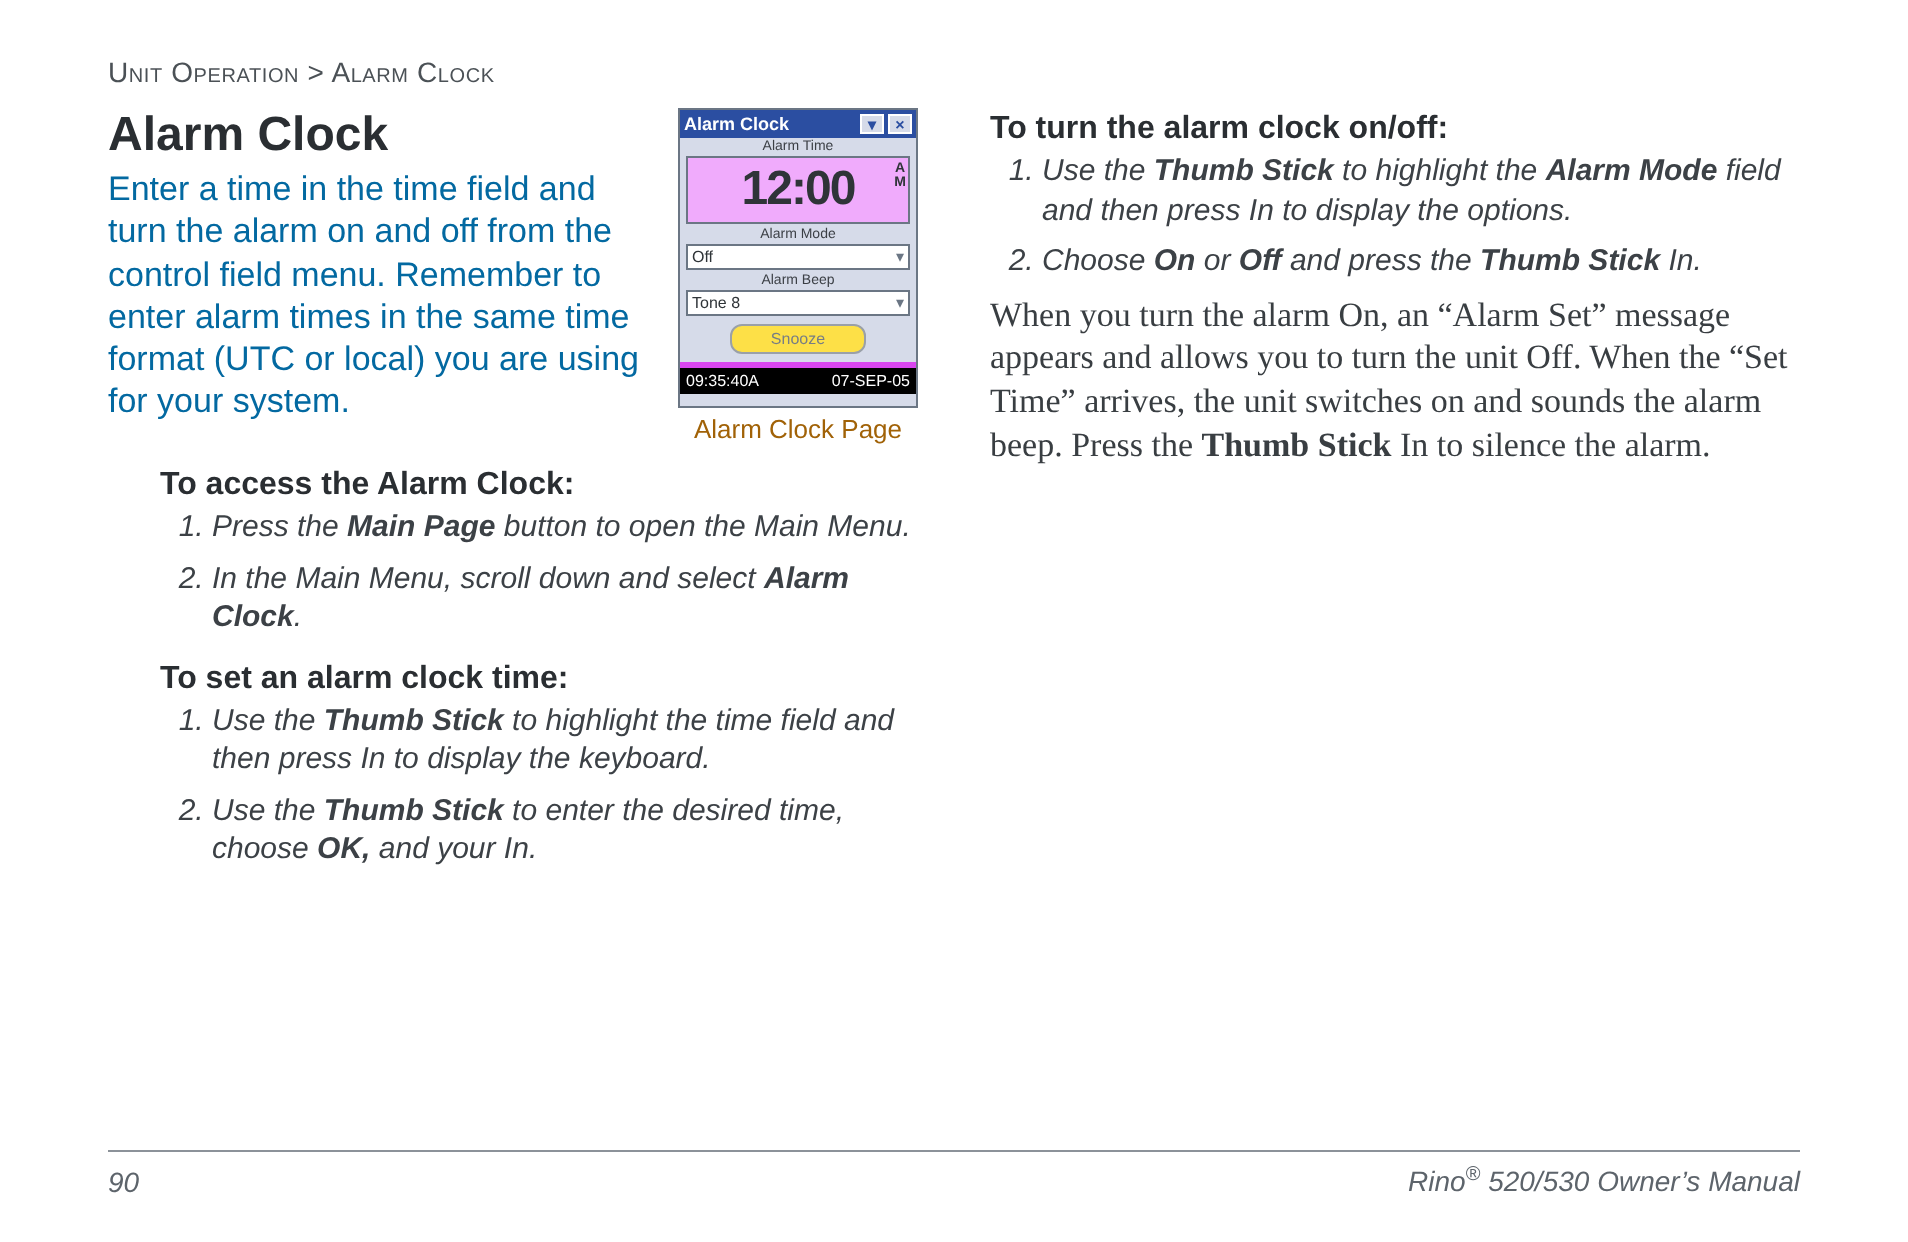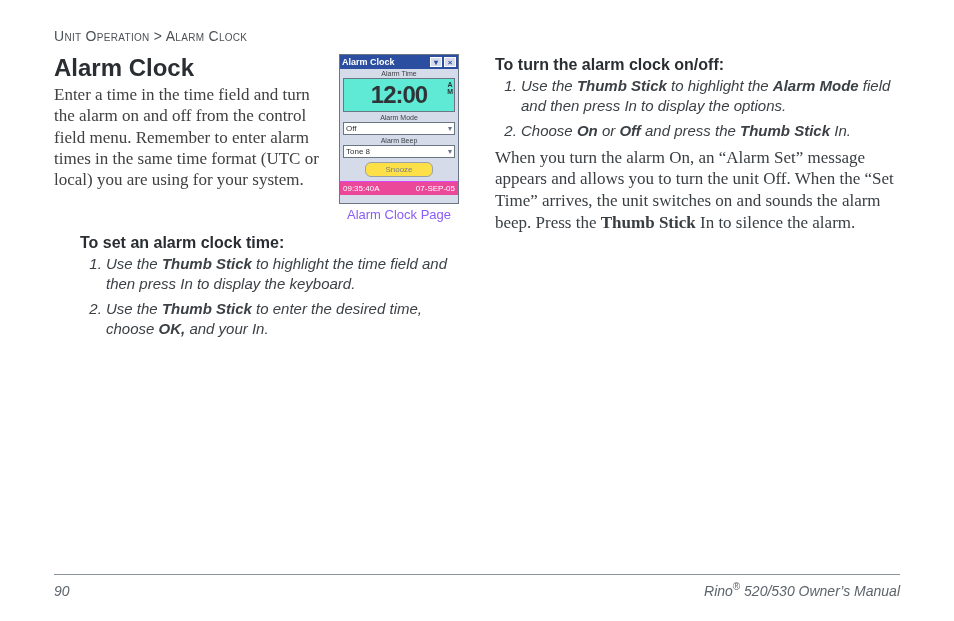--- a/index.html
+++ b/index.html
@@ -45,34 +45,34 @@
   .lead-text {
     flex: 1;
   }
   h1.title {
     font-size: 24px;
     font-weight: bold;
     margin: 0 0 2px 0;
     color: #2a2e32;
   }
   .intro {
-    font-family: Liberation Serif, serif;
+    font-family: Liberation Sans, sans-serif;
     font-size: 17px;
     line-height: 1.25;
     margin: 0;
-    color: #404040;
+    color: #0369a1;
   }
   .figure {
     width: 120px;
     text-align: center;
   }
   .fig-caption {
     font-size: 13px;
     margin-top: 3px;
-    color: #8b5cf6;
+    color: #a16207;
   }
 
   
   .device {
     width: 120px;
     height: 150px;
     background:#d6dbe9;
     border:1px solid #6b7684;
     box-sizing: border-box;
     font-family: Arial, sans-serif;
@@ -97,21 +97,21 @@
     display:flex;align-items:center;justify-content:center;
     font-size:8px;color:#2b4ea1;
   }
   .device .label {
     padding:1px 3px 0 3px;
     font-size:7px;
     color:#3b3f45;
   }
   .device .timebox {
     margin:1px 3px;
-    background:#5eead4;
+    background:#f0abfc;
     border:1px solid #6b7684;
     height:32px;
     display:flex;
     align-items:center;
     justify-content:center;
     font-family: Arial, sans-serif;
     font-weight:900;
     font-size:24px;
     letter-spacing:-1px;
     position:relative;
@@ -144,22 +144,22 @@
     border-radius:6px;
     font-size:8px;
     display:flex;
     align-items:center;
     justify-content:center;
     color:#777d85;
     background:#fde047;
   }
   .device .status {
     margin-top:4px;
-    border-top:1px solid #d946ef;
-    background:#ec4899;
+    border-top:3px solid #d946ef;
+    background:#000000;
     color:#fff;
     height:13px;
     font-size:8px;
     display:flex;
     align-items:center;
     padding:0 3px;
     justify-content:center;
   }
   .device .status .spacer{flex:1;}
 
@@ -269,20 +269,31 @@
             <div class="status">
               <span>09:35:40A</span>
               <span class="spacer"></span>
               <span>07-SEP-05</span>
             </div>
           </div>
           <div class="fig-caption">Alarm Clock Page</div>
         </div>
       </div>
 
+      <div class="section">
+        <p class="section-title">To access the Alarm Clock:</p>
+        <ol class="steps">
+          <li>
+            <span>Press the </span><b>Main Page</b><span> button to open the Main Menu.</span>
+          </li>
+          <li>
+            <span>In the Main Menu, scroll down and select </span><b>Alarm Clock</b><span>.</span>
+          </li>
+        </ol>
+      </div>
 
       <div class="section">
         <p class="section-title">To set an alarm clock time:</p>
         <ol class="steps">
           <li>
             <span>Use the </span><b>Thumb Stick</b><span> to highlight the time field and then press In to display the keyboard.</span>
           </li>
           <li>
             <span>Use the </span><b>Thumb Stick</b><span> to enter the desired time, choose </span><b>OK,</b><span> and your In.</span>
           </li>

